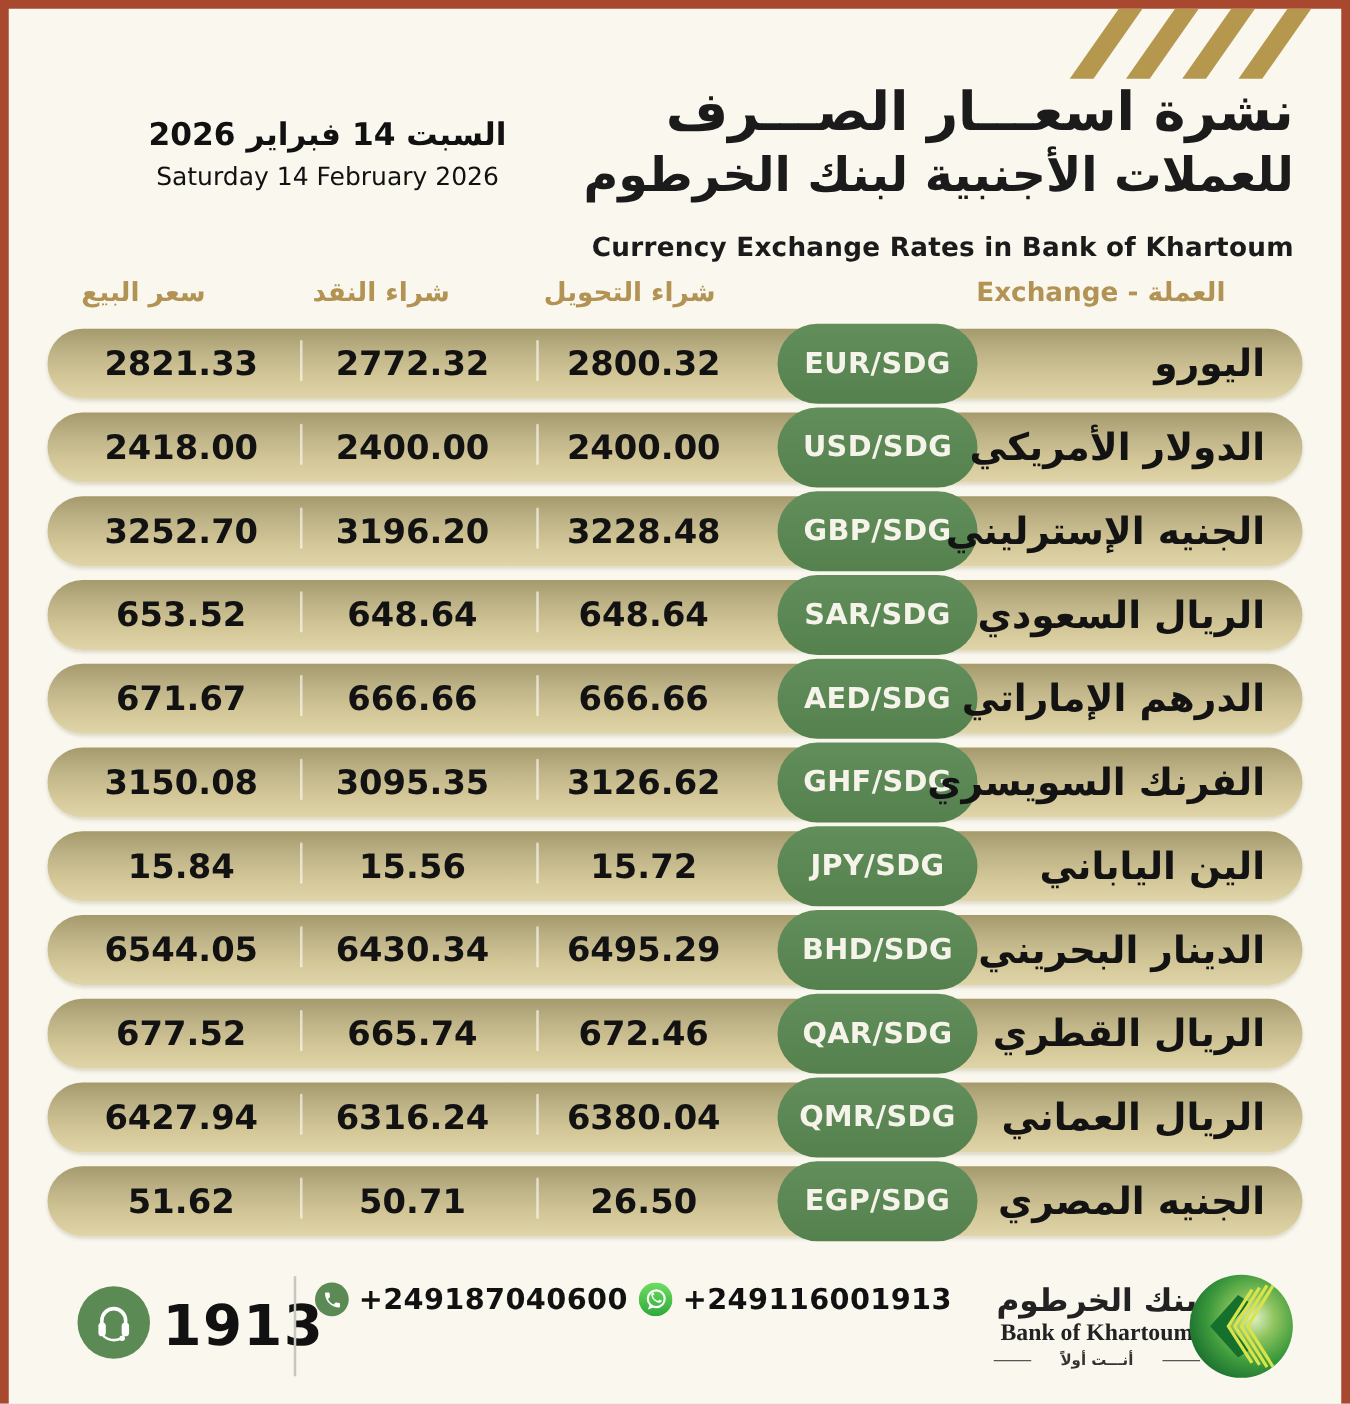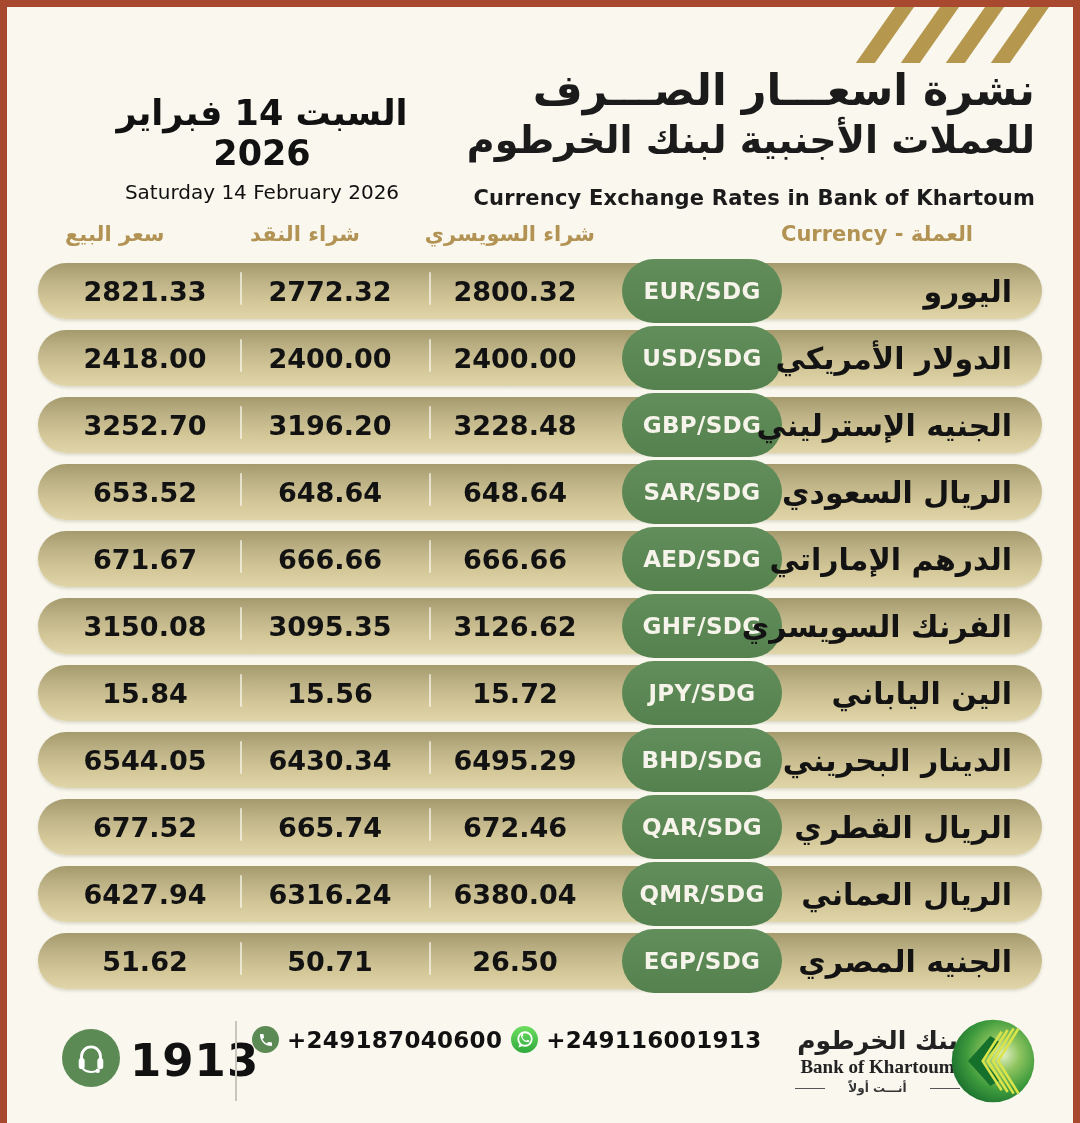--- a/index.html
+++ b/index.html
@@ -17,21 +17,21 @@
              transform:skewX(-35deg); transform-origin:0 0; }
   .stripes span { display:block; width:19px; height:56px; background:#b5974e; }
 
   
   .title-block { position:absolute; top:58px; right:38px; text-align:right; direction:rtl; color:#1b1b1b; }
   .title-ar1 { font-size:43px; font-weight:bold; line-height:1.2; }
   .title-ar2 { font-size:38px; font-weight:bold; line-height:1.25; }
   .title-en  { direction:ltr; font-size:21px; font-weight:bold; margin-top:22px; letter-spacing:.2px; }
 
   .date-block { position:absolute; top:86px; left:55px; width:400px; text-align:center; color:#111; }
-  .date-ar { font-size:35px; font-weight:bold; direction:rtl; margin-bottom:7px; }
+  .date-ar { font-size:25px; font-weight:bold; direction:rtl; margin-bottom:7px; }
   .date-en { font-size:20px; font-weight:normal; }
 
   
   .col-headers { position:absolute; top:215px; left:0; right:0; height:30px; color:#b29354; font-weight:bold; }
   .col-headers span { position:absolute; text-align:left; font-size:21px; direction:rtl; white-space:nowrap; }
   .ch-sell     { left:58px;  width:160px; }
   .ch-cash     { left:243px; width:160px; }
   .ch-transfer { left:428px; width:160px; }
   .ch-currency { left:774px; width:250px; }
 
@@ -95,22 +95,22 @@
   </div>
 
   <div class="date-block">
     <div class="date-ar">السبت 14 فبراير 2026</div>
     <div class="date-en">Saturday 14 February 2026</div>
   </div>
 
   <div class="col-headers">
     <span class="ch-sell">سعر البيع</span>
     <span class="ch-cash">شراء النقد</span>
-    <span class="ch-transfer">شراء السويسري</span>
-    <span class="ch-currency">العملة - Currency</span>
+    <span class="ch-transfer">شراء التحويل</span>
+    <span class="ch-currency">العملة - Exchange</span>
   </div>
 
   <div class="rows">
     <div class="rate-row">
       <span class="num-cell cell-sell">2821.33</span>
       <span class="vdiv vdiv-1"></span>
       <span class="num-cell cell-cash">2772.32</span>
       <span class="vdiv vdiv-2"></span>
       <span class="num-cell cell-transfer">2800.32</span>
       <span class="code-pill">EUR/SDG</span>

